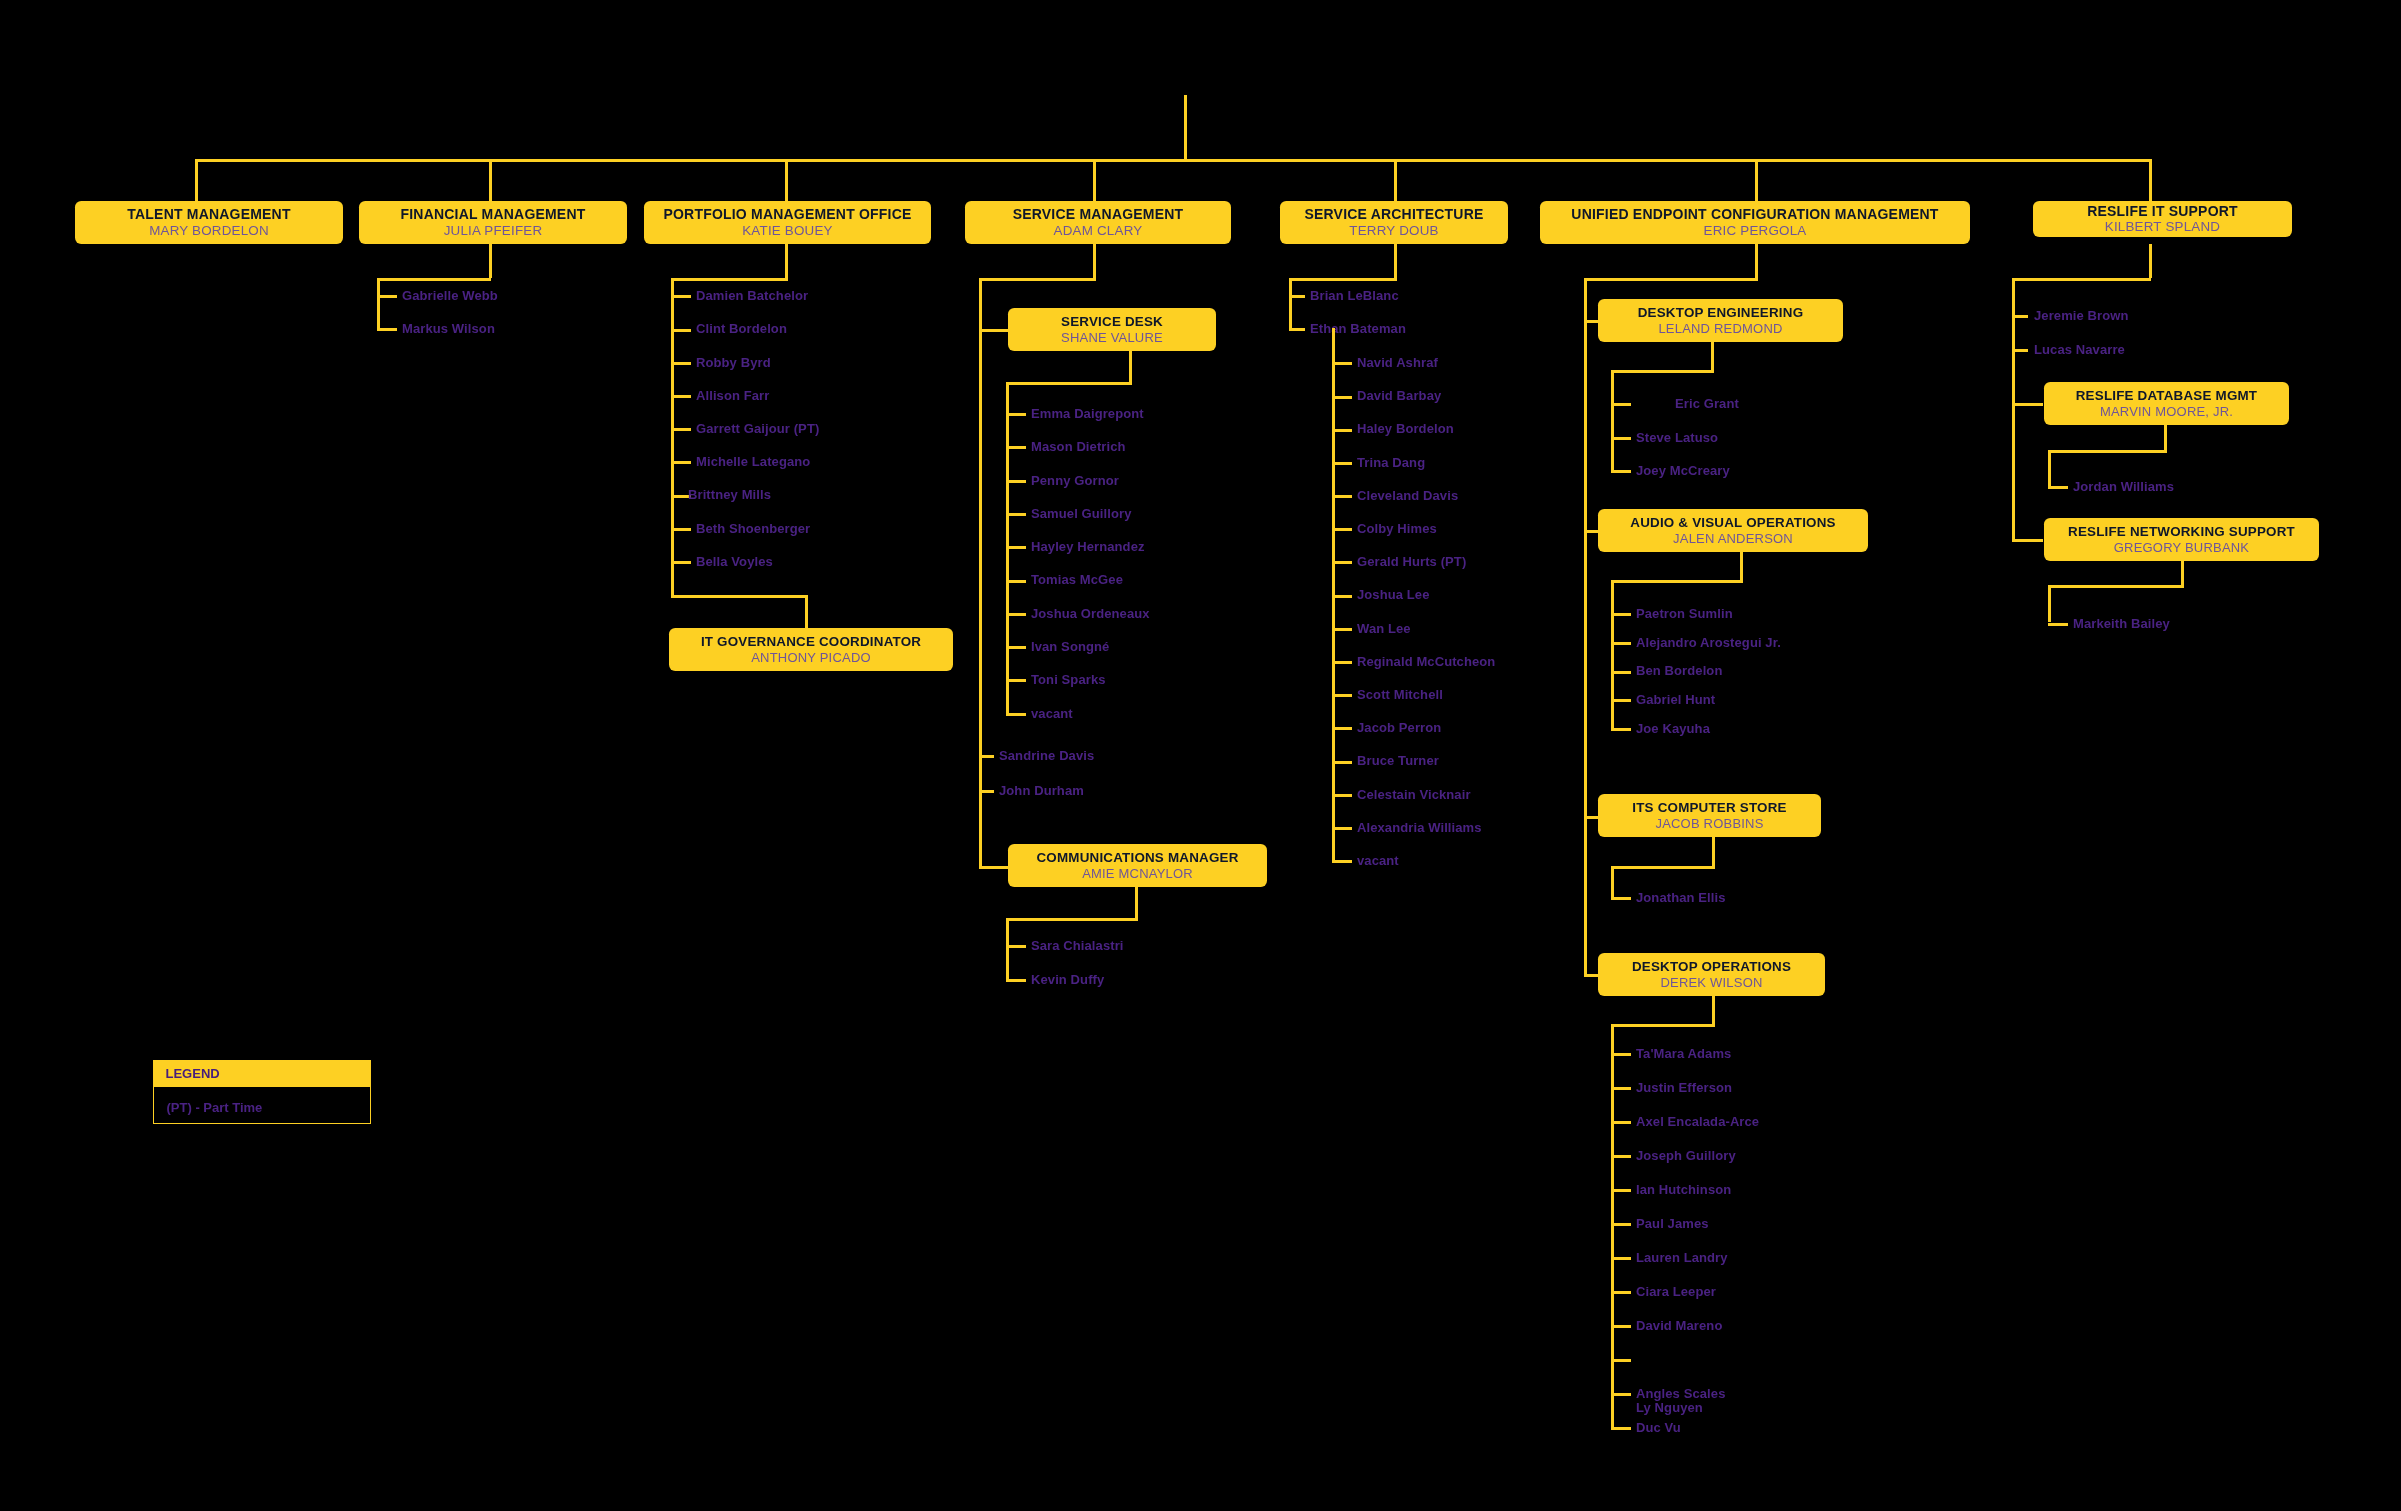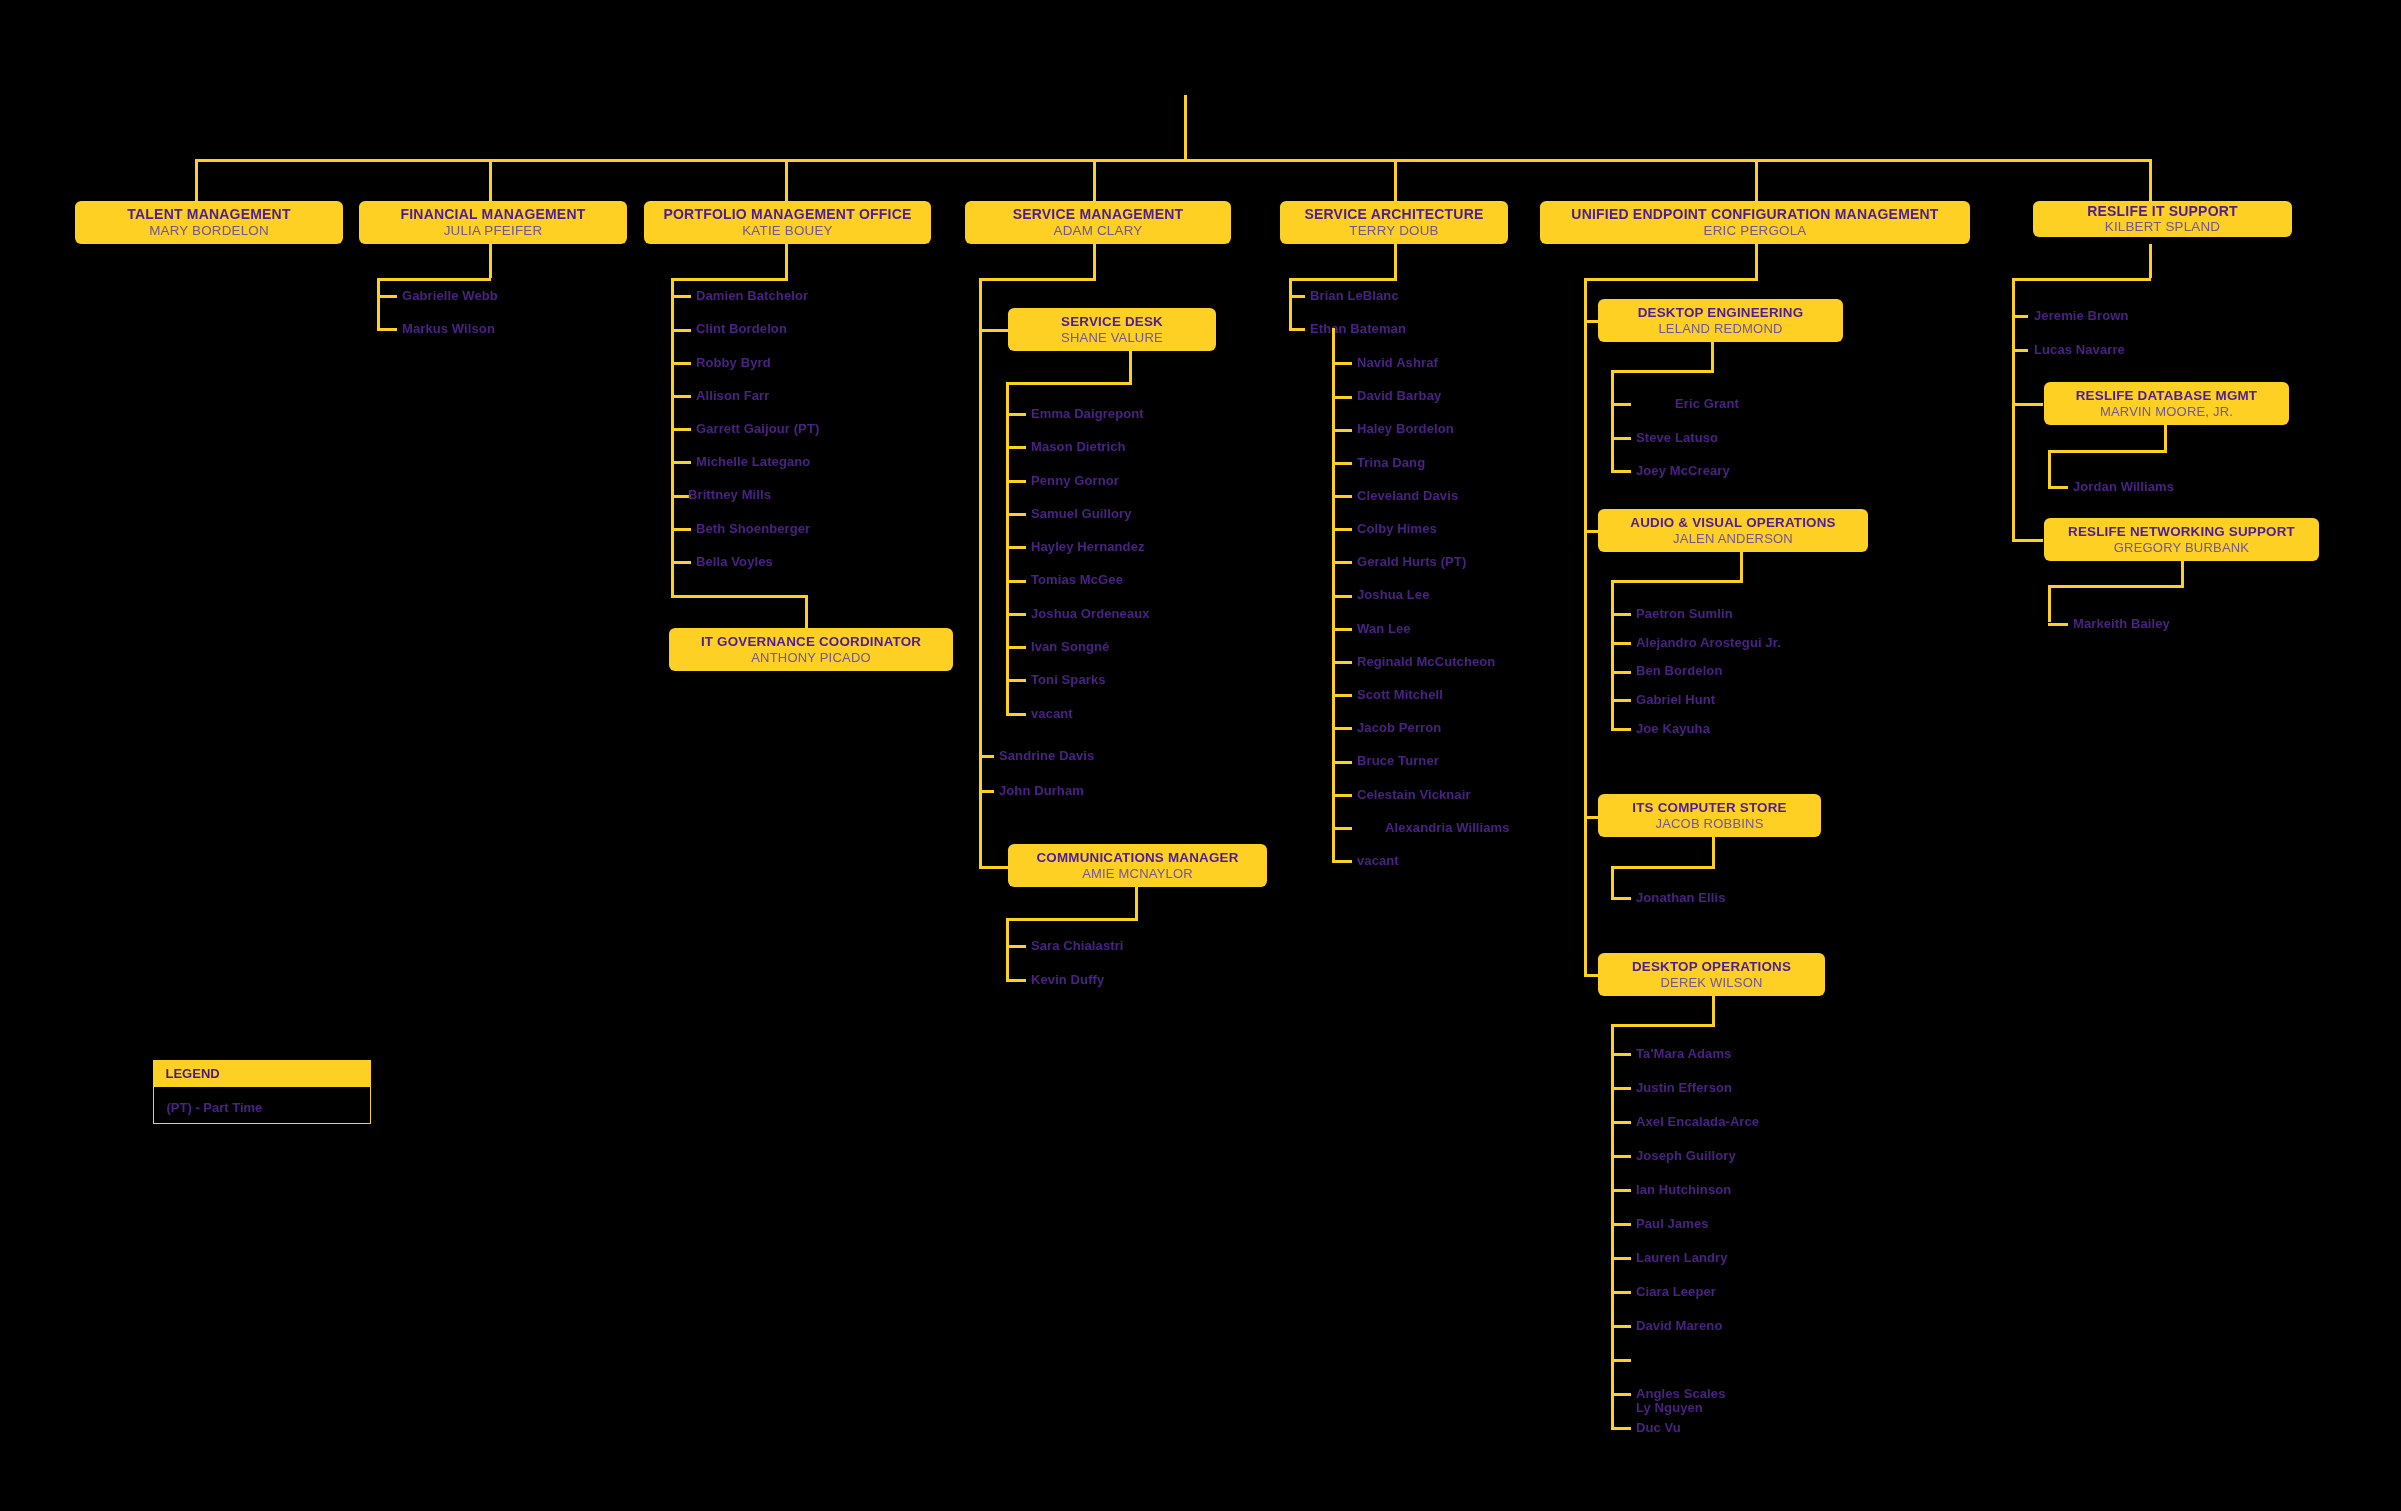--- a/index.html
+++ b/index.html
@@ -21,21 +21,21 @@
     background:#FDD023;
     border-radius:6.2px;
     box-sizing:border-box;
     display:flex;flex-direction:column;
     align-items:center;justify-content:center;
     text-align:center;
     padding:5.4px 9px;
     line-height:1.18;
   }
   .box .t{
-    color:#4c1d95;font-weight:bold;letter-spacing:0.2px;
+    color:#0f172a;font-weight:bold;letter-spacing:0.2px;
     white-space:nowrap;
   }
   .box .n{
     color:#6F5599;font-weight:normal;letter-spacing:0.2px;
     white-space:nowrap;
   }
 
   
   .root{
     background:#461D7C;border-radius:8px;
@@ -238,21 +238,21 @@
     <div class="staff" style="left: 1357px; top: 655px;">Reginald McCutcheon</div>
     <div class="ln lnh" style="left: 1332px; top: 694px; width: 19.6px;"></div>
     <div class="staff" style="left: 1357px; top: 688px;">Scott Mitchell</div>
     <div class="ln lnh" style="left: 1332px; top: 727px; width: 19.6px;"></div>
     <div class="staff" style="left: 1357px; top: 721px;">Jacob Perron</div>
     <div class="ln lnh" style="left: 1332px; top: 761px; width: 19.6px;"></div>
     <div class="staff" style="left: 1357px; top: 754px;">Bruce Turner</div>
     <div class="ln lnh" style="left: 1332px; top: 794px; width: 19.6px;"></div>
     <div class="staff" style="left: 1357px; top: 788px;">Celestain Vicknair</div>
     <div class="ln lnh" style="left: 1332px; top: 827px; width: 19.6px;"></div>
-    <div class="staff" style="left: 1357px; top: 821px; margin-left: 28px;">Alexandria Williams</div>
+    <div class="staff" style="left: 1357px; top: 821px;">Alexandria Williams</div>
     <div class="ln lnh" style="left: 1332px; top: 860px; width: 19.6px;"></div>
     <div class="staff" style="left: 1357px; top: 854px;">vacant</div>
     <div class="ln lnv" style="left: 1332px; top: 328px; height: 532px;"></div>
     <div class="ln lnv" style="left: 1755px; top: 244px; height: 34px;"></div>
     <div class="ln lnh" style="left: 1584px; top: 278px; width: 174px;"></div>
     <div class="ln lnh" style="left: 1584px; top: 320px; width: 14.3px;"></div>
     <div class="box lvl2" style="left: 1598px; top: 299px; width: 245px; height: 43px;">
       <div class="t">DESKTOP ENGINEERING</div>
       <div class="n">LELAND REDMOND</div>
     </div>

